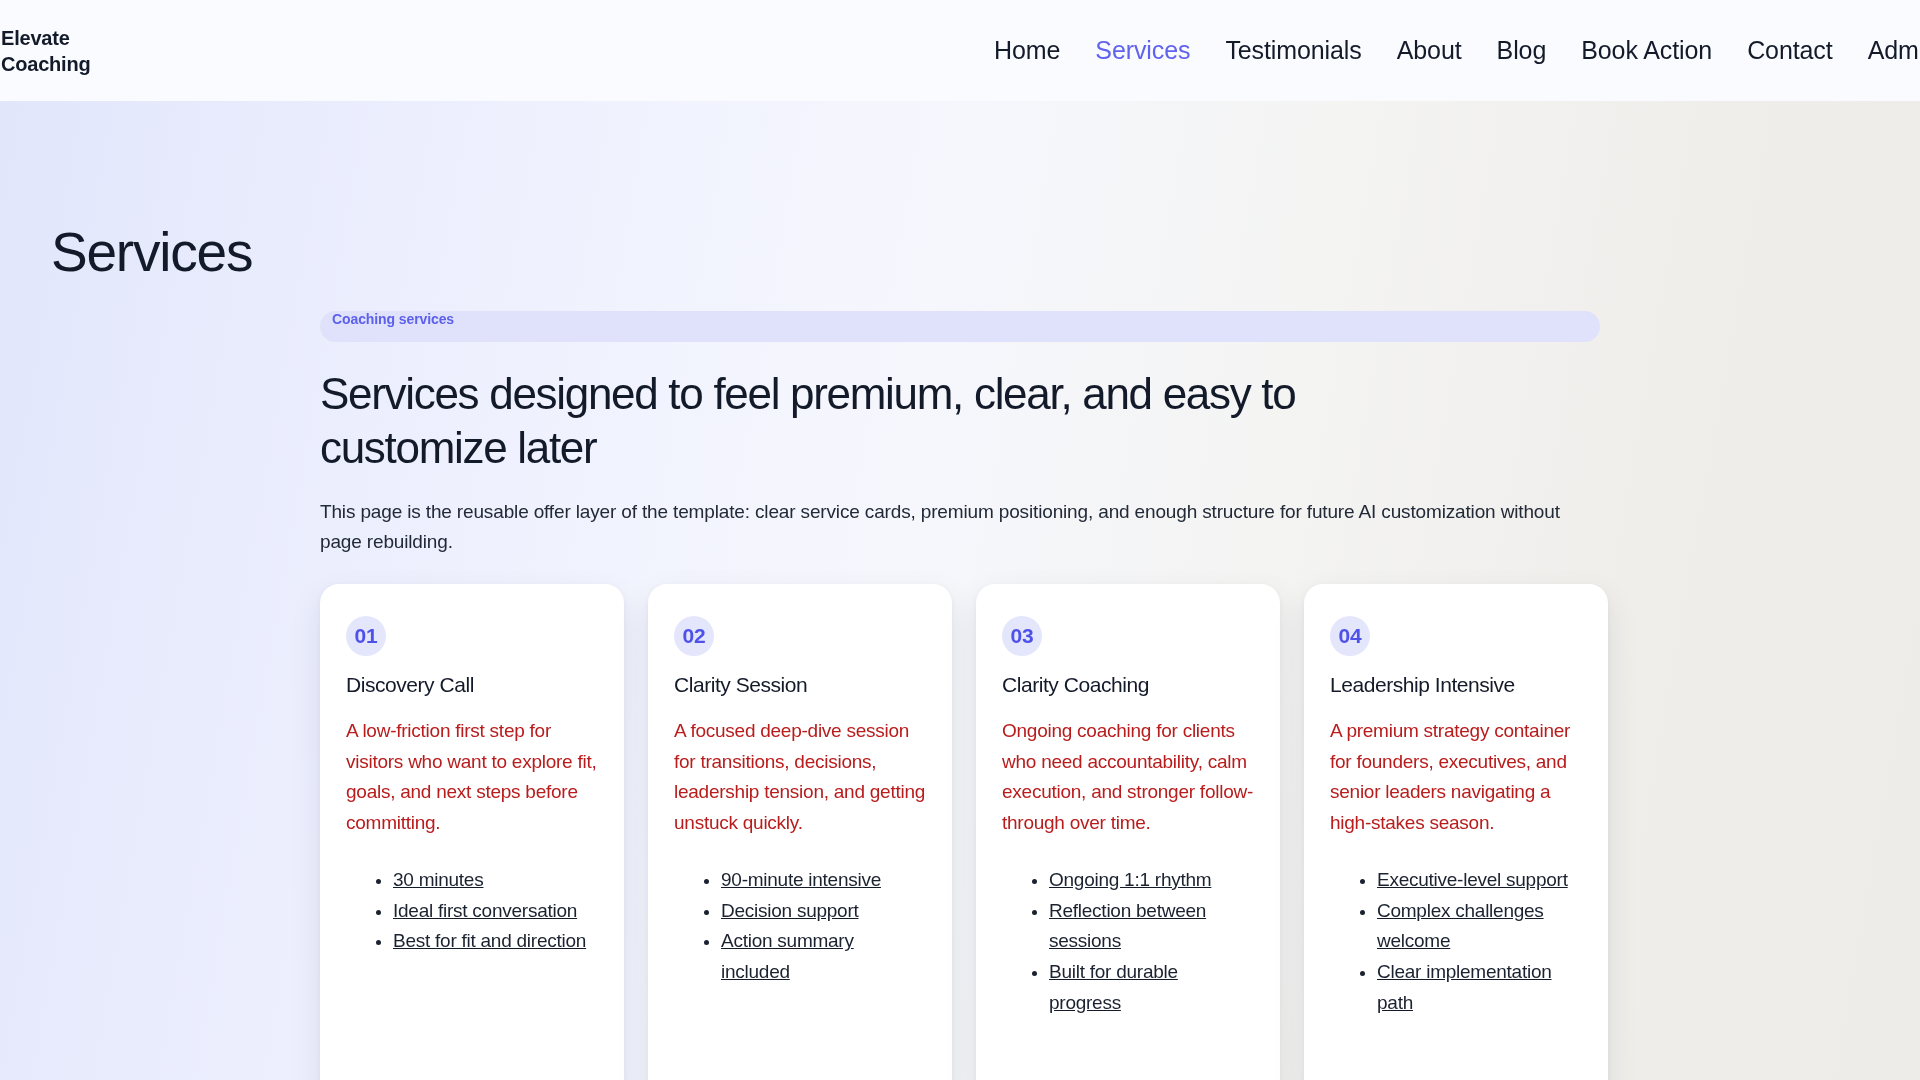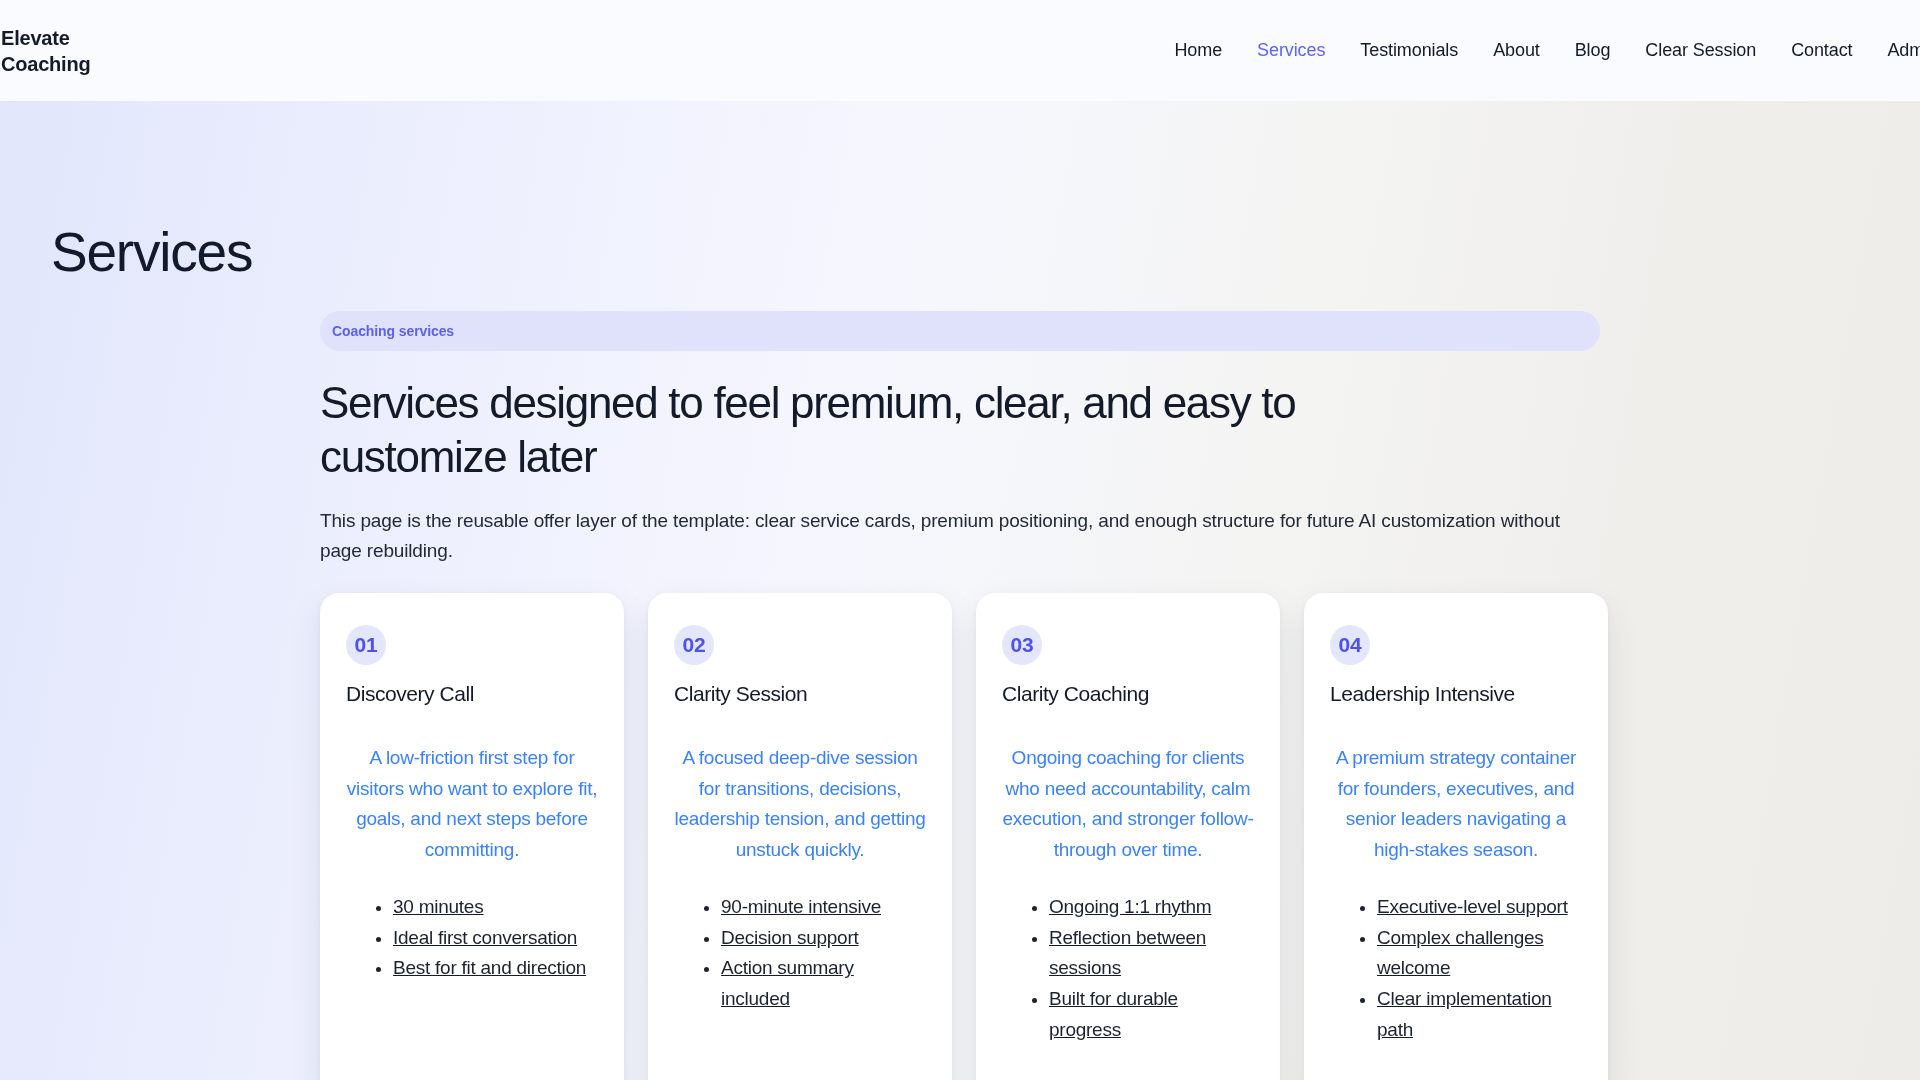--- a/index.html
+++ b/index.html
@@ -43,21 +43,21 @@
   .main-nav {
     display: flex;
     align-items: center;
     gap: 35px;
     padding-right: 0px;
     margin-right: -18px;
     white-space: nowrap;
   }
 
   .nav-link {
-    font-size: 18px;
+    font-size: 25px;
     color: #131a29;
     text-decoration: none;
     letter-spacing: -0.1px;
     cursor: pointer;
     text-align: center;
   }
 
   .nav-link.is-active { color: #6063ee; }
 
   
@@ -89,25 +89,24 @@
     color: #131a29;
     padding-top: 120px;
     padding-left: 51px;
     line-height: 1.15;
   }
 
   .eyebrow-pill {
     margin-top: 27px;
     margin-left: 0px;
     width: 1280px;
-    height: 40px;
+    height: 31px;
     border-radius: 999px;
     background: #dfe2fa;
     display: flex;
-    align-items: center;
     padding-left: 12px;
   }
 
   .eyebrow-text {
     font-size: 14px;
     font-weight: 700;
     color: #5d60ea;
     letter-spacing: -0.1px;
   }
 
@@ -166,26 +165,25 @@
   .card-title {
     margin-top: 16px;
     font-size: 21px;
     font-weight: 400;
     letter-spacing: -0.45px;
     color: #131a29;
     line-height: 1.25;
   }
 
   .card-desc {
-    margin-top: 36px;
+    margin-top: 18px;
     font-size: 19px;
     line-height: 1.62;
-    color: #3b82f6;
+    color: #b91c1c;
     letter-spacing: -0.25px;
-    text-align: center;
   }
 
   .card-list {
     margin-top: 26px;
     padding-left: 47px;
     list-style: disc;
     text-decoration: underline;
   }
 
   .card-list li {
@@ -202,21 +200,21 @@
 <body>
 
 <header class="site-header">
   <div class="brand">Elevate Coaching</div>
   <nav class="main-nav">
     <a class="nav-link">Home</a>
     <a class="nav-link is-active">Services</a>
     <a class="nav-link">Testimonials</a>
     <a class="nav-link">About</a>
     <a class="nav-link">Blog</a>
-    <a class="nav-link">Clear Session</a>
+    <a class="nav-link">Book Action</a>
     <a class="nav-link">Contact</a>
     <a class="nav-link">Admin</a>
   </nav>
 </header>
 
 <main class="page-body">
 
   <h1 class="page-title">Services</h1>
 
   <div class="container">

